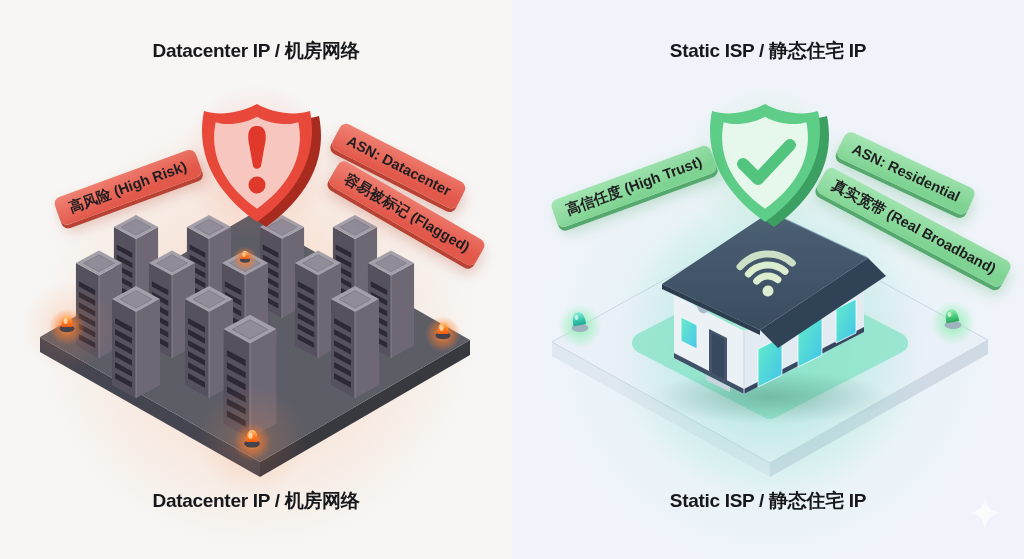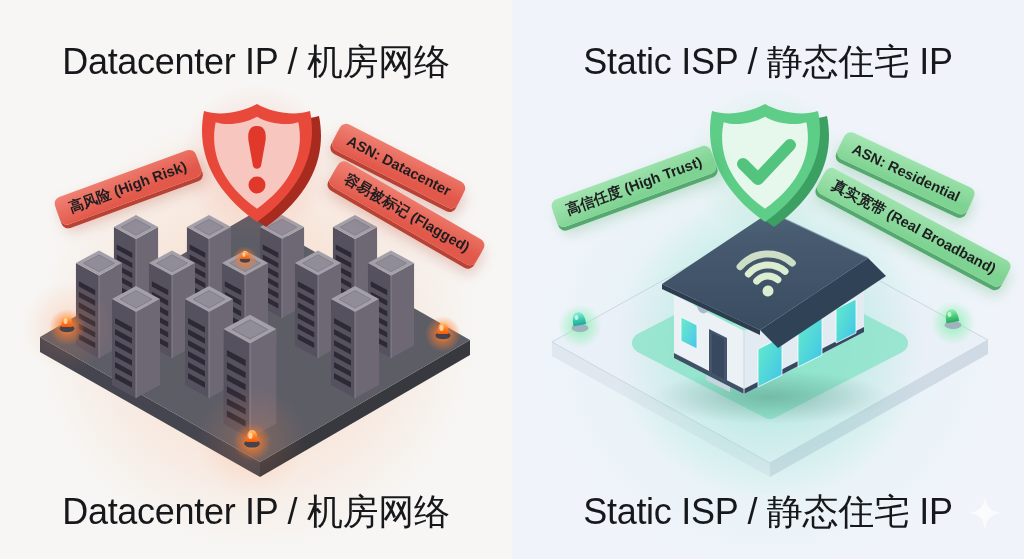--- a/index.html
+++ b/index.html
@@ -8,21 +8,21 @@
     font-family:"Liberation Sans","DejaVu Sans",sans-serif;
     background:#f5f5f4;
   }
   .half{position:absolute;top:0;width:512px;height:559px;}
   .half.left{left:0;background:radial-gradient(circle at 256px 330px, rgba(255,140,80,0.10) 0%, rgba(255,140,80,0) 55%), #f7f6f4;}
   .half.right{left:512px;background:radial-gradient(circle at 258px 340px, rgba(110,220,190,0.16) 0%, rgba(110,220,190,0) 55%), #f0f4fa;}
   svg.scene{position:absolute;top:0;width:512px;height:559px;display:block;}
   svg.scene.l{left:0;} svg.scene.r{left:512px;}
   .title{
     position:absolute;width:512px;text-align:center;
-    font-size:36px;font-weight:400;color:#17181b;letter-spacing:-0.3px;white-space:nowrap;
+    font-size:19px;font-weight:700;color:#17181b;letter-spacing:-0.3px;white-space:nowrap;
   }
   .banner{
     position:absolute;transform:translate(-50%,-50%) rotate(var(--r));
     padding:7px 13px;border-radius:7px;
     font-weight:700;font-size:14.5px;line-height:1;color:#1e1d20;white-space:nowrap;
   }
   .banner.red{
     background:linear-gradient(175deg,#f08375 0%,#e2584a 75%);
     box-shadow:0 4px 0 #b84335, 3px 8px 14px rgba(180,60,40,.28);
   }

